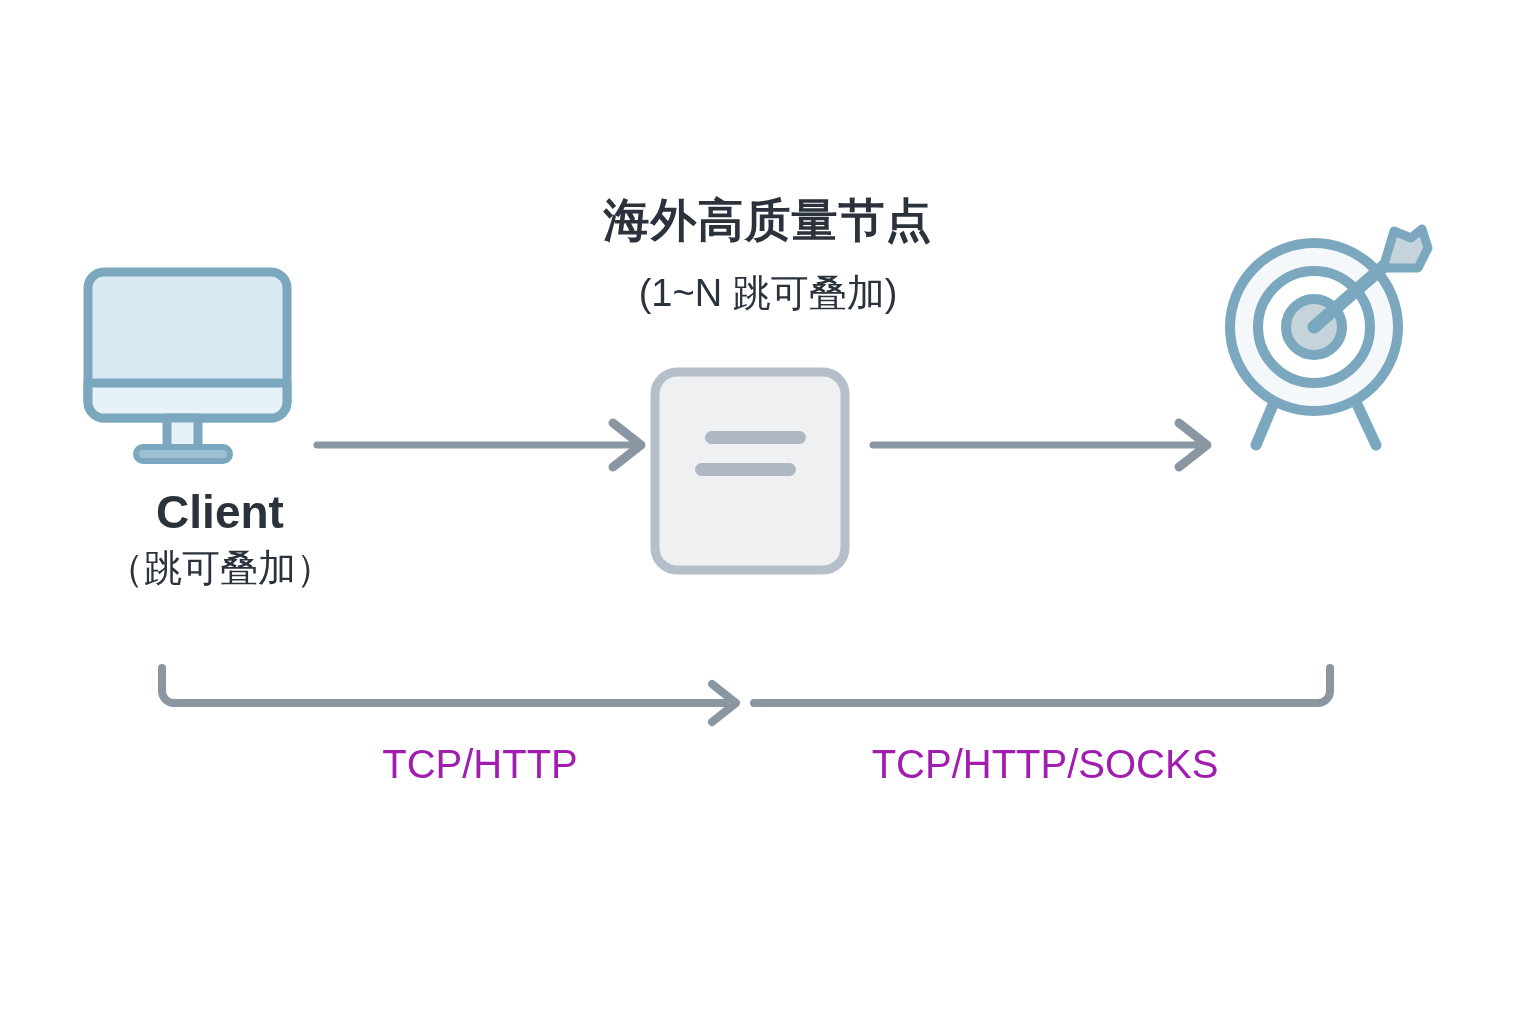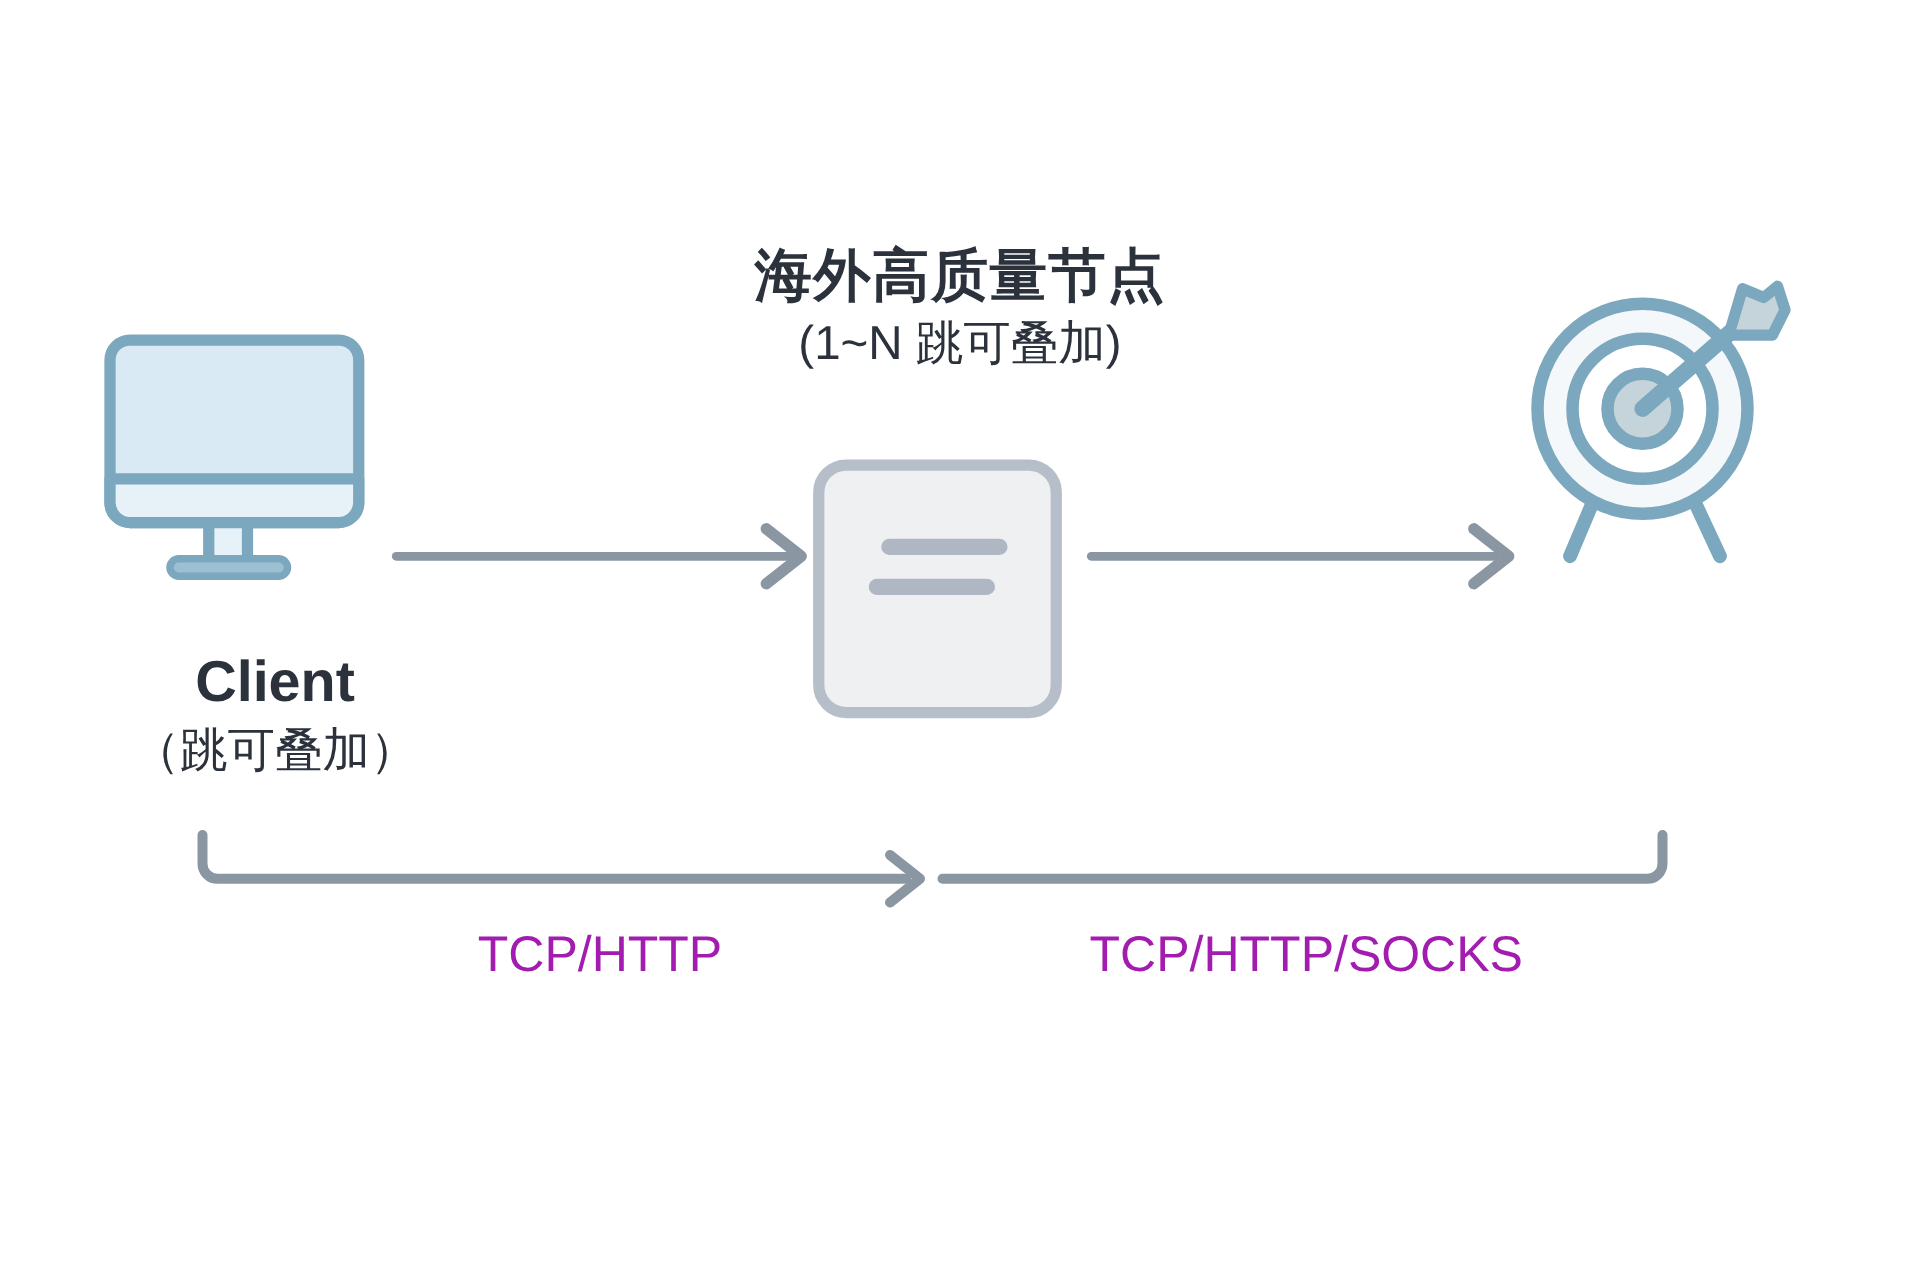--- a/index.html
+++ b/index.html
@@ -30,31 +30,30 @@
   #node-title {
     font-size: 46px;
     font-weight: 700;
     letter-spacing: 1px;
     line-height: 1.08;
   }
   #node-subtitle {
     font-size: 38px;
     font-weight: 400;
     line-height: 1.25;
-    margin-top: 6px;
+    margin-top: 24px;
     color: #2b323c;
   }
 
   
   .endpoint-caption { text-align: center; color: #2b323c; }
   .endpoint-name {
     font-size: 46px;
     font-weight: 700;
     line-height: 1.1;
-    margin-top: 33px;
   }
   .endpoint-sub {
     font-size: 38px;
     font-weight: 400;
     line-height: 1.2;
     margin-top: 8px;
   }
   #client-caption { left: 20px;  top: 487px; width: 400px; }
   #target-caption { left: 1140px; top: 487px; width: 360px; }
 

